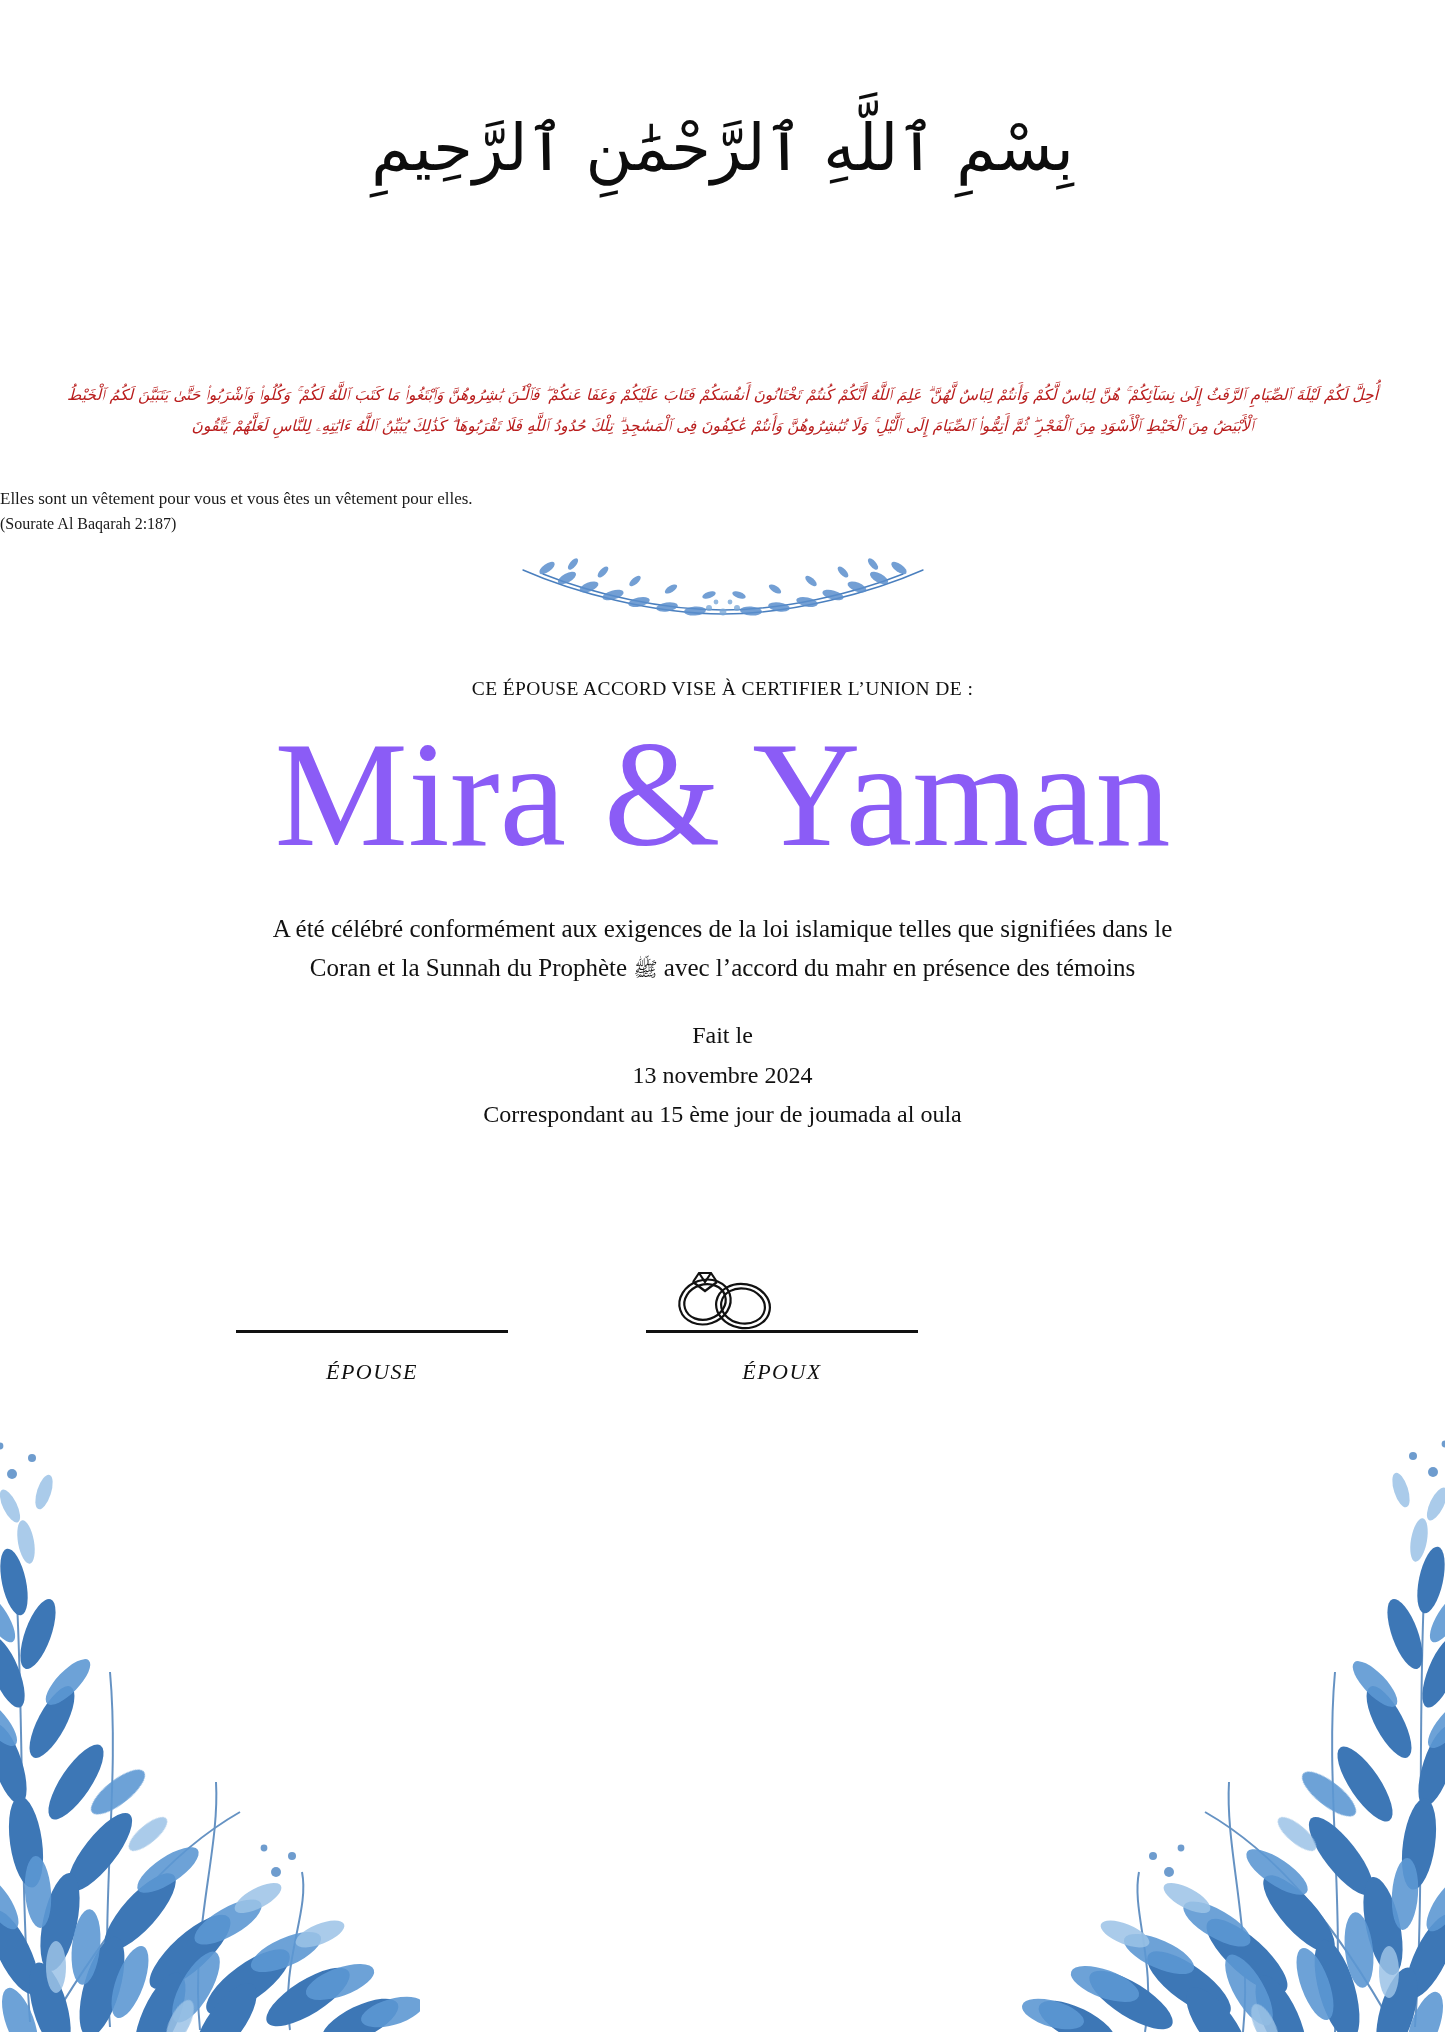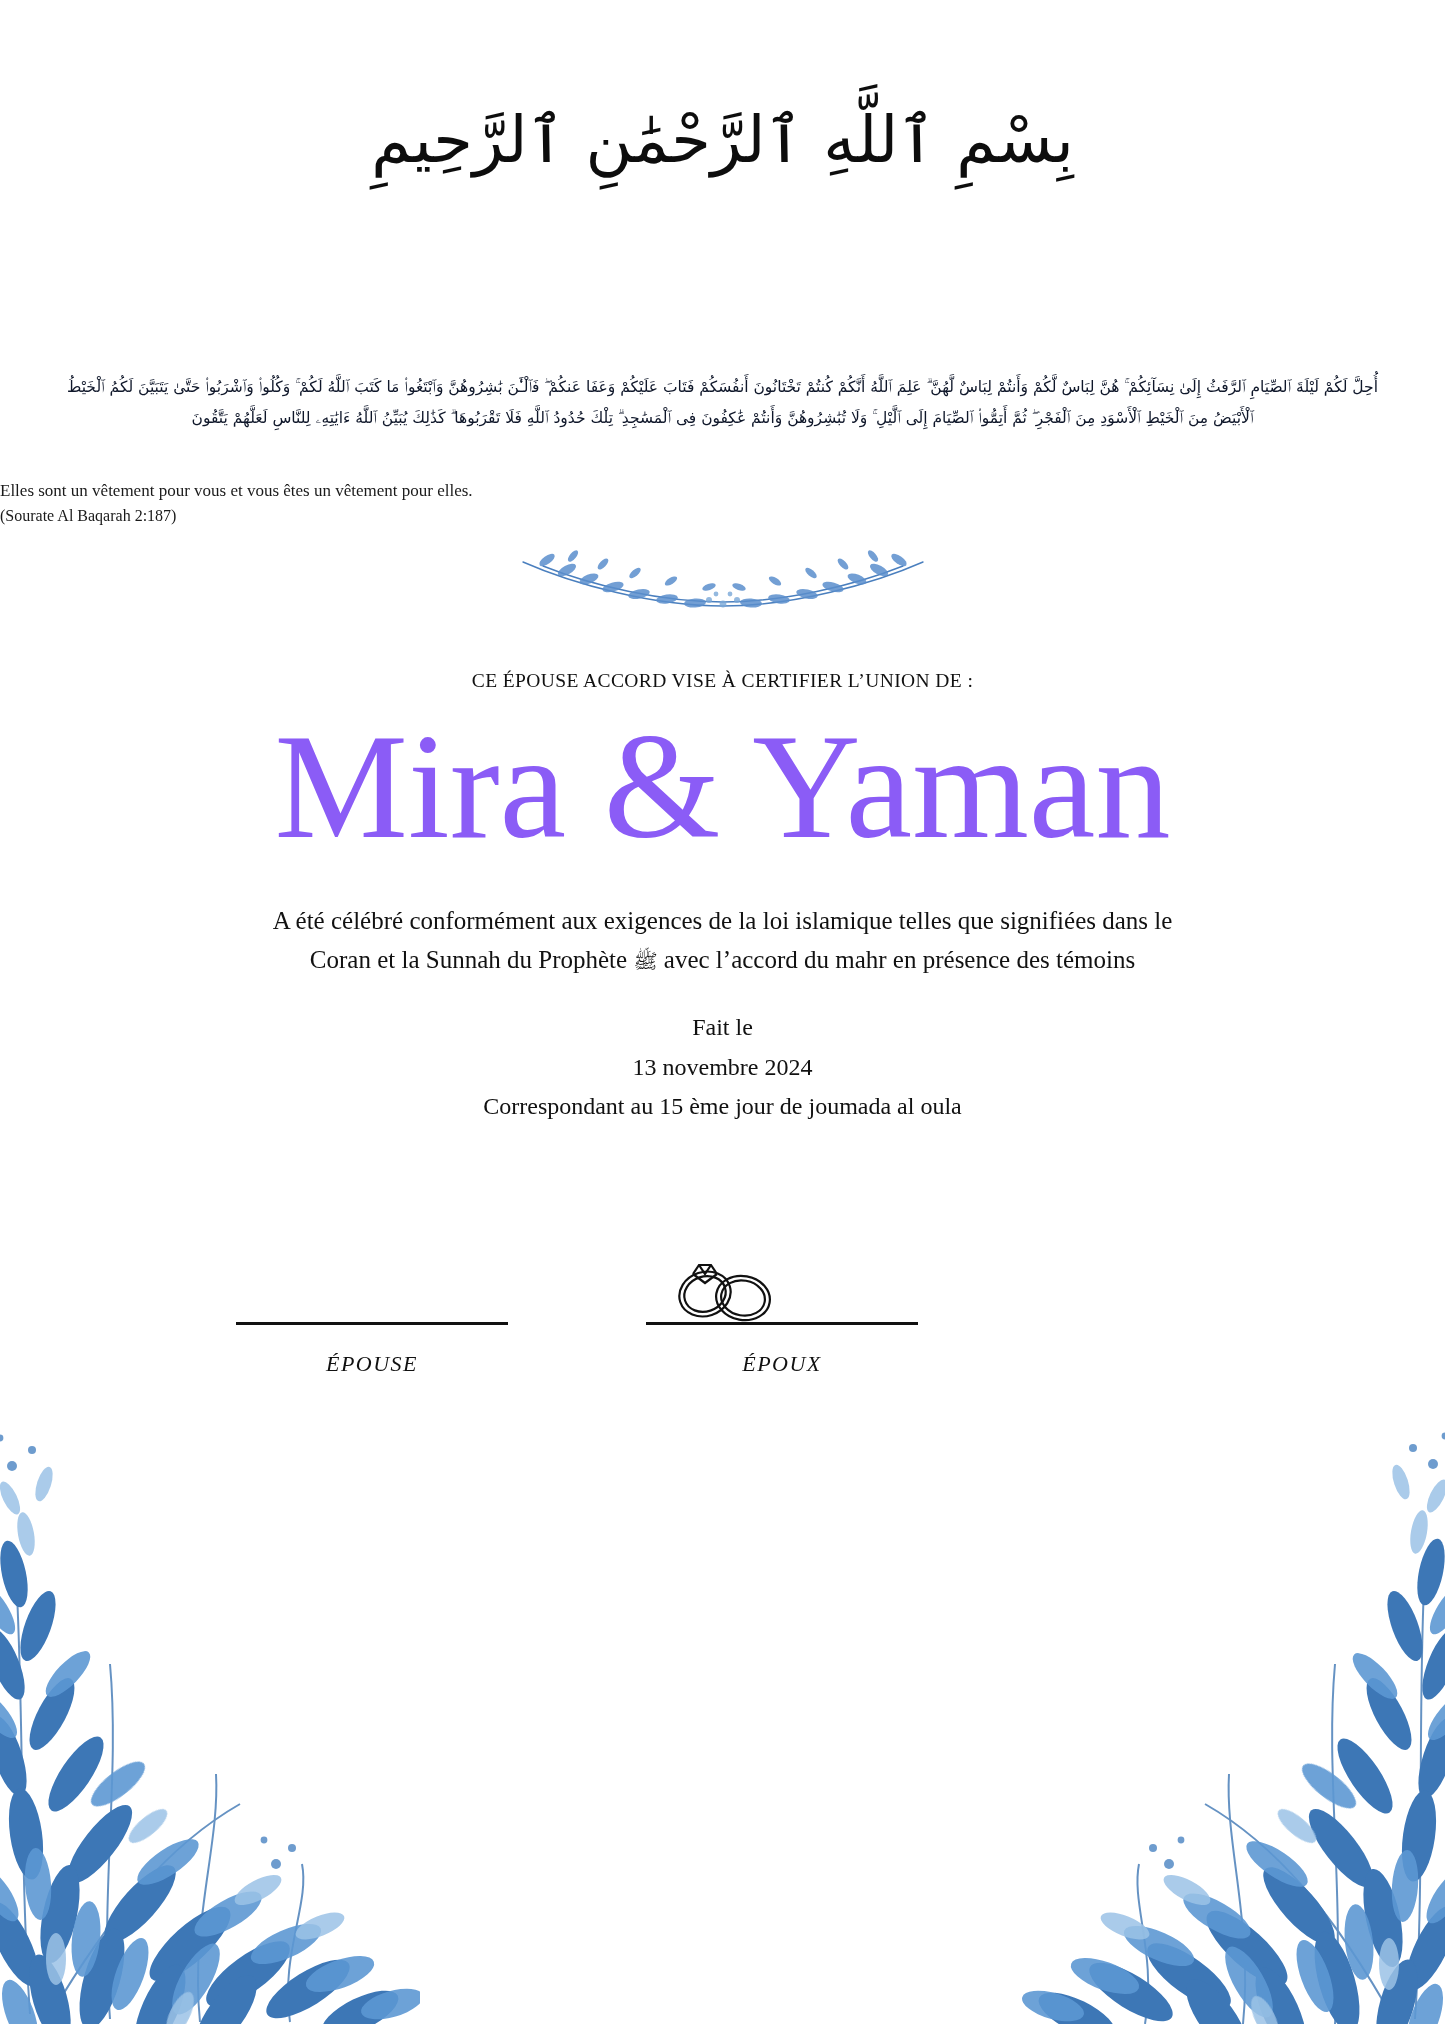--- a/index.html
+++ b/index.html
@@ -4,21 +4,21 @@
 <style>
   html, body {
     margin: 0;
     padding: 0;
     background: #ffffff;
   }
   .page {
     position: relative;
     width: 1445px;
     height: 2024px;
-    margin: 0 auto;
+    margin: 8px auto;
     background: #ffffff;
     overflow: hidden;
     font-family: "Liberation Serif", serif;
     color: #111111;
   }
 
   
   .basmala {
     position: absolute;
     top: 96px;
@@ -51,21 +51,22 @@
   .verse-ar {
     position: absolute;
     top: 372px;
     left: 50px;
     width: 1345px;
     text-align: center;
     direction: rtl;
     font-family: "DejaVu Sans", sans-serif;
     font-size: 15.5px;
     line-height: 2.0;
-    color: #0f172a;
+    color: #b91c1c;
+    font-style: italic;
   }
   .verse-fr {
     position: absolute;
     top: 478px;
     left: 0;
     right: 0;
     text-align: left;
     font-family: "Liberation Serif", serif;
     font-size: 17px;
     line-height: 1.55;

